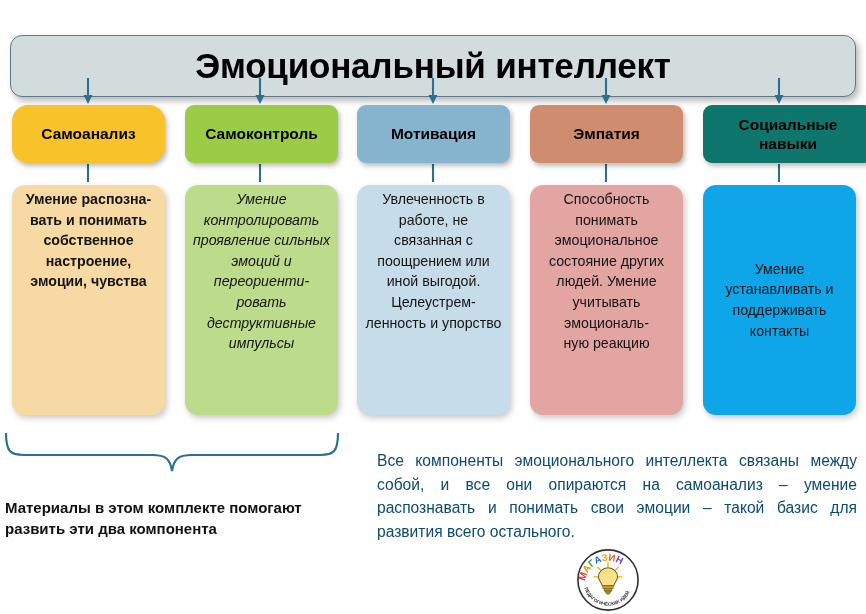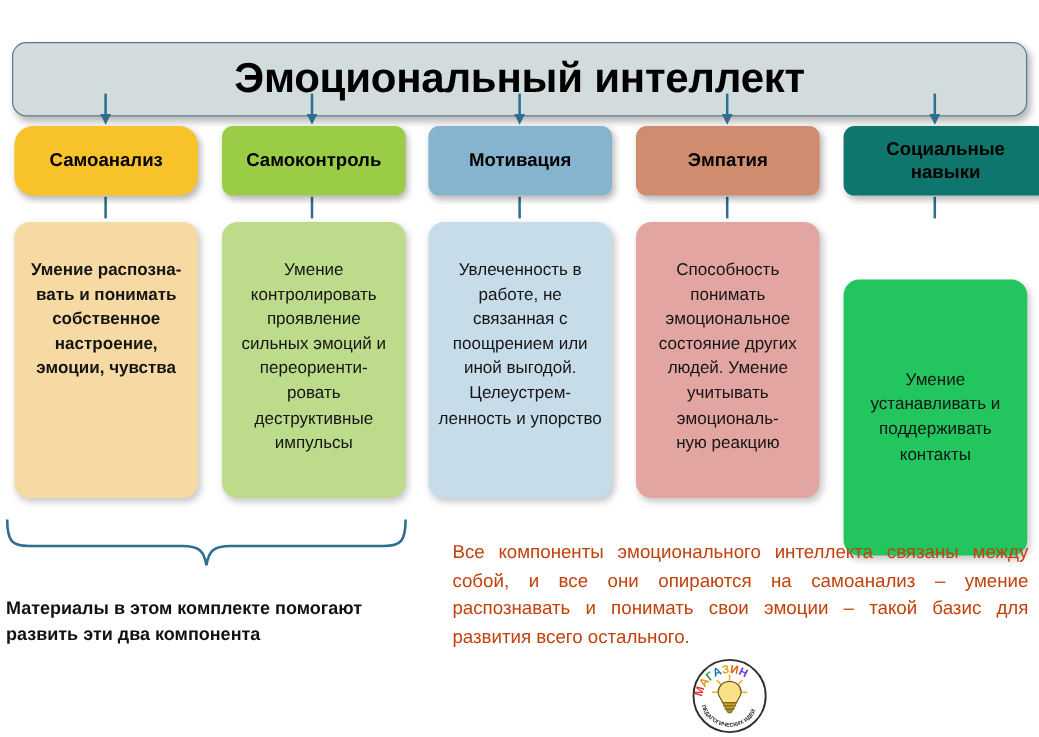--- a/index.html
+++ b/index.html
@@ -70,21 +70,21 @@
     box-sizing: border-box;
     border-radius: 13px;
     box-shadow: 2px 3px 6px rgba(0,0,0,0.22);
     display: flex;
     align-items: flex-start;
     justify-content: center;
     text-align: center;
     font-size: 14.2px;
     line-height: 1.45;
     color: #151515;
-    padding: 30px 8px 10px 8px;
+    padding: 4px 8px 10px 8px;
     white-space: pre-line;
   }
   .body-box.bold-body {
     font-weight: bold;
   }
   .body-box.centered-body {
     align-items: center;
     padding-top: 10px;
   }
 
@@ -104,21 +104,21 @@
 
   
   #summary-paragraph {
     position: absolute;
     left: 377px;
     top: 449px;
     width: 480px;
     font-size: 15.6px;
     line-height: 1.52;
     text-align: justify;
-    color: #c2410c;
+    color: #0c4a6e;
   }
 
   
   #logo {
     position: absolute;
     left: 576px;
     top: 548px;
     width: 64px;
     height: 64px;
   }
@@ -161,21 +161,21 @@
   <span>Самоанализ</span>
 </div>
 <div class="body-box bold-body" style="left: 12px; top: 185px; width: 153px; height: 230px; background: rgb(247, 217, 163);">
   <span>Умение распозна-
 вать и понимать собственное настроение, эмоции, чувства</span>
 </div>
 
 <div class="head-box" style="left: 185px; top: 105px; width: 153px; height: 58px; background: rgb(155, 204, 70);">
   <span>Самоконтроль</span>
 </div>
-<div class="body-box" style="left: 185px; top: 185px; width: 153px; height: 230px; background: rgb(188, 219, 139);">
+<div class="body-box" style="left: 185px; top: 185px; width: 153px; height: 230px; background: rgb(188, 219, 139); font-style: italic;">
   <span>Умение контролировать проявление сильных эмоций и переориенти-
 ровать деструктивные импульсы</span>
 </div>
 
 <div class="head-box" style="left: 357px; top: 105px; width: 153px; height: 58px; background: rgb(134, 179, 205);">
   <span>Мотивация</span>
 </div>
 <div class="body-box" style="left: 357px; top: 185px; width: 153px; height: 230px; background: rgb(198, 220, 233);">
   <span>Увлеченность в работе, не связанная с поощрением или иной выгодой. Целеустрем-
 ленность и упорство</span>
@@ -185,21 +185,21 @@
   <span>Эмпатия</span>
 </div>
 <div class="body-box" style="left: 530px; top: 185px; width: 153px; height: 230px; background: rgb(226, 165, 161);">
   <span>Способность понимать эмоциональное состояние других людей. Умение учитывать эмоциональ-
 ную реакцию</span>
 </div>
 
 <div class="head-box" style="left: 703px; top: 105px; width: 170px; height: 58px; background: #0f766e;">
   <span>Социальные навыки</span>
 </div>
-<div class="body-box centered-body" style="left: 703px; top: 185px; width: 153px; height: 230px; background: #22c55e; margin-top: 48px;">
+<div class="body-box centered-body" style="left: 703px; top: 185px; width: 153px; height: 230px; background: #0ea5e9;">
   <span>Умение устанавливать и поддерживать контакты</span>
 </div>
 
 <div id="brace-note">Материалы в этом комплекте помогают развить эти два компонента</div>
 
 <div id="summary-paragraph">Все компоненты эмоционального интеллекта связаны между собой, и все они опираются на самоанализ – умение распознавать и понимать свои эмоции – такой базис для развития всего остального.</div>
 
 <svg id="logo" viewBox="0 0 100 100" xmlns="http://www.w3.org/2000/svg">
   <defs>
     <path id="arc-top" d="M14,56 A36,36 0 0 1 86,56" fill="none"></path>

